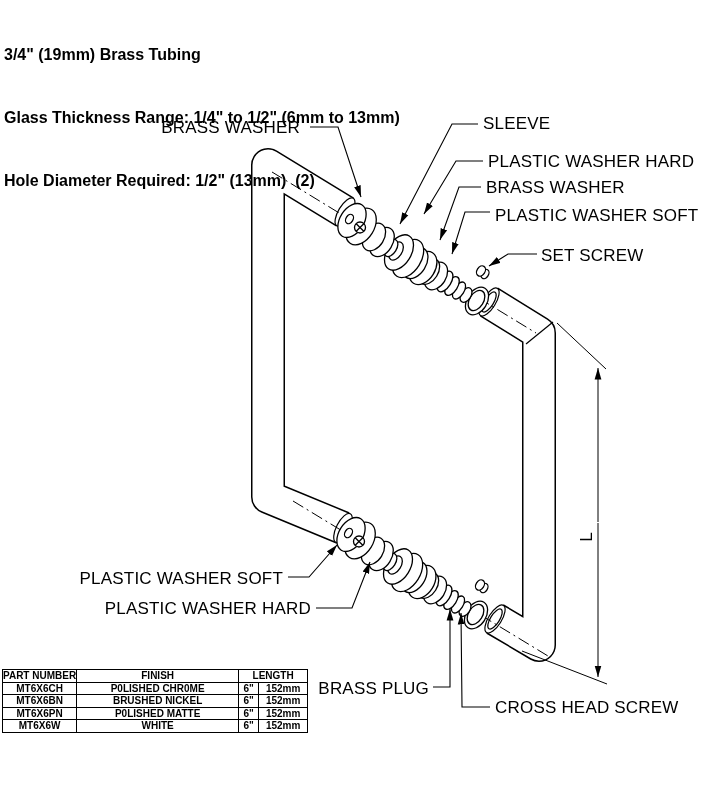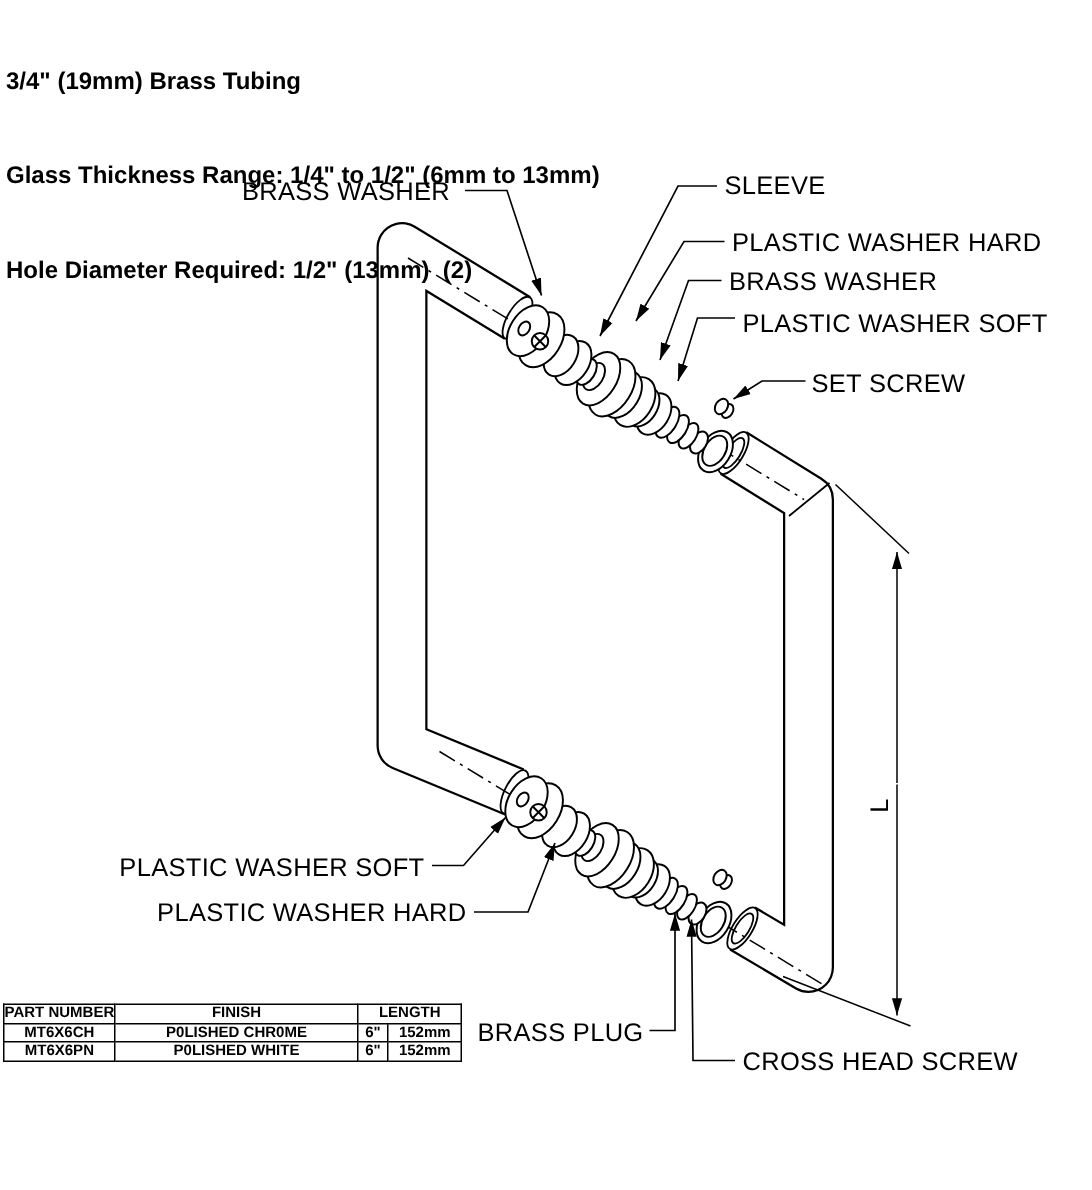--- a/index.html
+++ b/index.html
@@ -138,20 +138,32 @@
       <th>FINISH</th>
       <th colspan="2">LENGTH</th>
     </tr>
     <tr>
       <td>MT6X6CH</td>
       <td>P0LISHED CHR0ME</td>
       <td>6"</td>
       <td>152mm</td>
     </tr>
     <tr>
+      <td>MT6X6BN</td>
+      <td>BRUSHED NICKEL</td>
+      <td>6"</td>
+      <td>152mm</td>
+    </tr>
+    <tr>
       <td>MT6X6PN</td>
-      <td>P0LISHED WHITE</td>
+      <td>P0LISHED MATTE</td>
+      <td>6"</td>
+      <td>152mm</td>
+    </tr>
+    <tr>
+      <td>MT6X6W</td>
+      <td>WHITE</td>
       <td>6"</td>
       <td>152mm</td>
     </tr>
   </tbody>
     </table>
 </div>
 
 </body></html>

